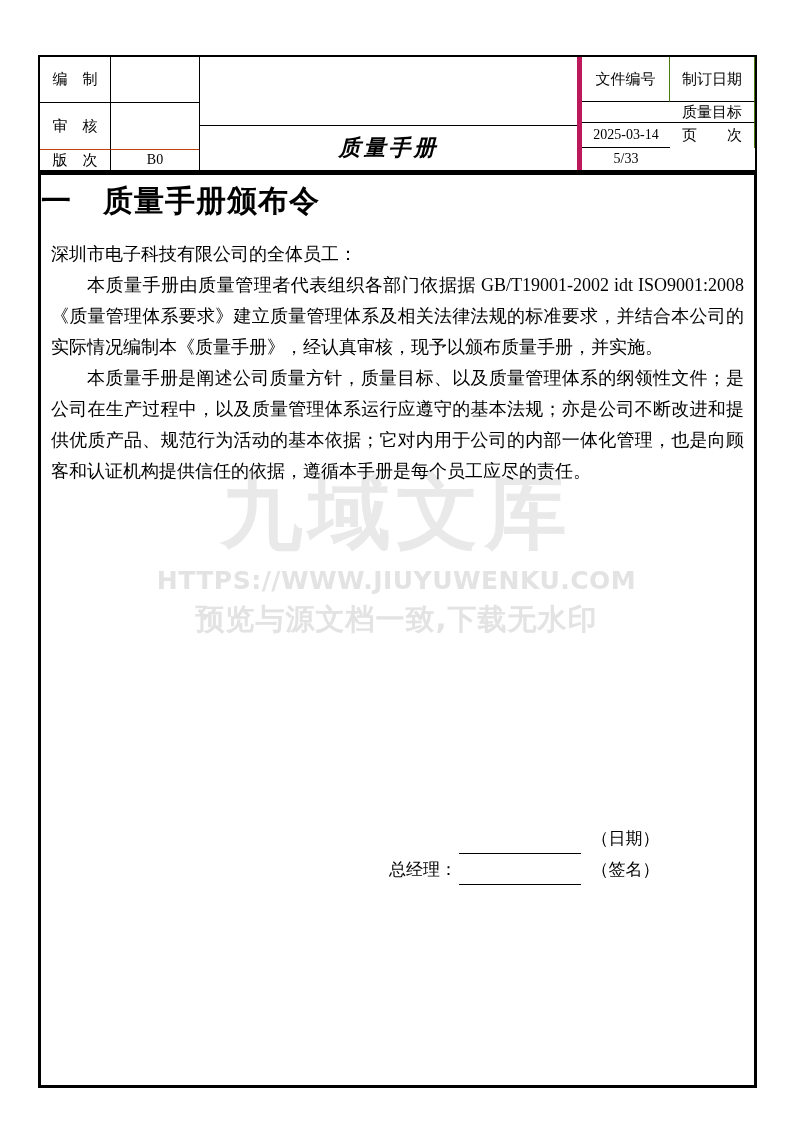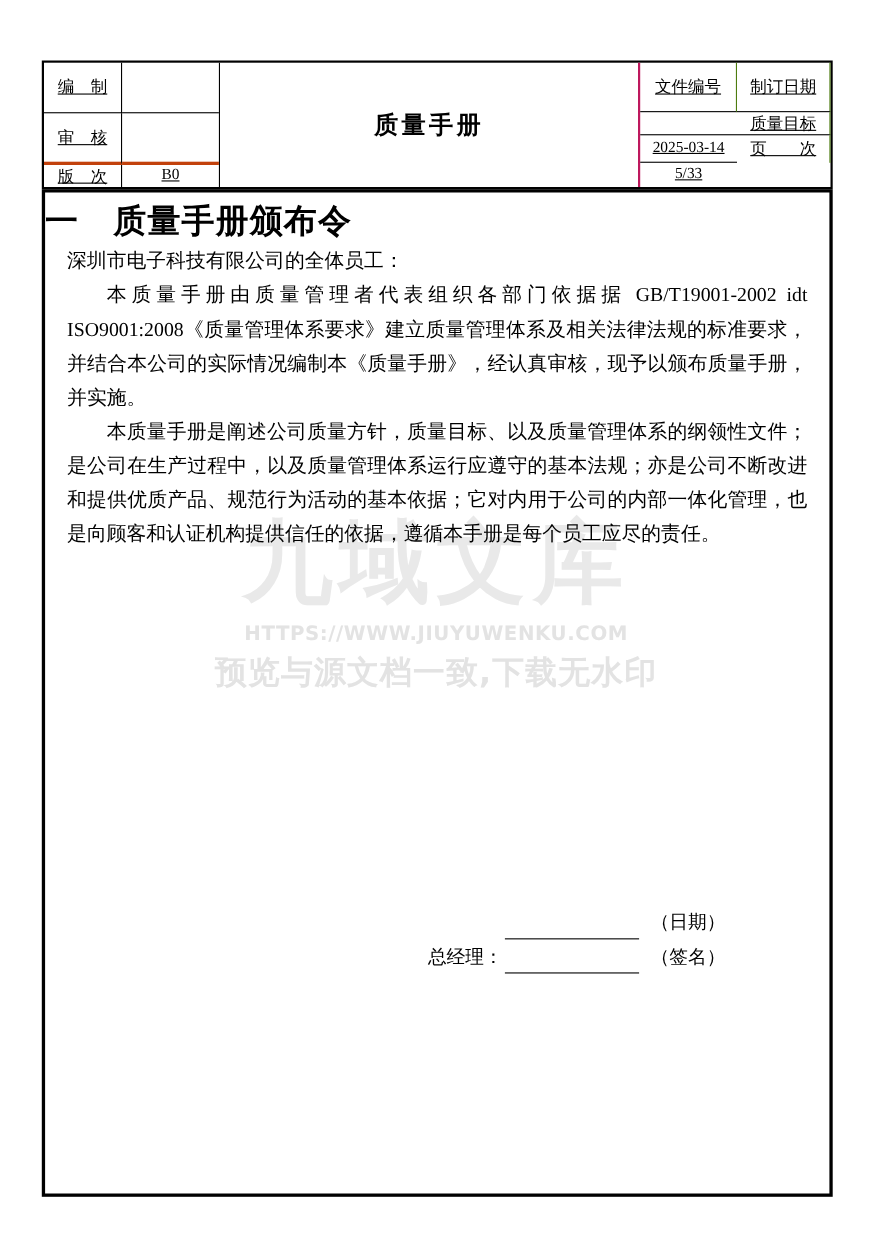--- a/index.html
+++ b/index.html
@@ -10,57 +10,57 @@
   }
 
   
   .header-table {
     position:absolute; left:38px; top:55px; width:719px; height:117px;
     border:2px solid #000; box-sizing:border-box; display:flex; background:transparent;
   }
   .sub { box-sizing:border-box; height:100%; }
   .sub-left  { width:160px; border-right:1px solid #000; display:grid;
                grid-template-columns:71px 1fr; grid-template-rows:46px 47px 1fr; }
-  .sub-center{ width:382px; border-right:2px solid #be185d; display:flex; flex-direction:row; }
+  .sub-center{ width:382px; border-right:5px solid #be185d; display:flex; flex-direction:column;font-style:italic; }
   .sub-right { flex:1; display:grid; grid-template-columns:88px 1fr;
                grid-template-rows:45px 21px 25px 1fr; }
   .hcell {
     box-sizing:border-box; display:flex; align-items:center; justify-content:center;
-    font-size:15px; overflow:hidden; white-space:nowrap;text-decoration:underline;
+    font-size:15px; overflow:hidden; white-space:nowrap;
   }
   .sub-left  .lab { border-right:1px solid #000; }
   .sub-left  .r0  { border-bottom:1px solid #000; }
-  .sub-left  .r1  { border-bottom:3px solid #c2410c; }
+  .sub-left  .r1  { border-bottom:1px solid #c2410c; }
   .sub-right .lab { border-right:1px solid #4d7c0f; }
   .sub-right .r0, .sub-right .r1, .sub-right .r2 { border-bottom:1px solid #000; }
   .center-top    { height:68px; border-bottom:1px solid #000; }
   .center-bottom { flex:1; display:flex; align-items:center; justify-content:center;
                    font-weight:bold; font-size:22px; letter-spacing:3px; }
   .val-num { font-size:14px; }
 
   
   .watermark {
     position:absolute; left:0; top:468px; width:793px; text-align:center;
     font-family:"DejaVu Sans","Liberation Sans",sans-serif; font-weight:bold;
     pointer-events:none;
   }
   .wm-brand   { font-size:82px; line-height:1.08; color:#e9e9e9; letter-spacing:6px; }
-  .wm-url     { font-size:18px; color:#e3e3e3; margin-top:9px; letter-spacing:0.5px; }
+  .wm-url     { font-size:25px; color:#e3e3e3; margin-top:9px; letter-spacing:0.5px; }
   .wm-tagline { font-size:29px; color:#e3e3e3; margin-top:5px; letter-spacing:1px; }
 
   
   .content-box {
     position:absolute; left:38px; top:172px; width:719px; height:916px;
     border:3px solid #000; box-sizing:border-box; background:transparent;
   }
   .section-title {
     margin:6px 0 0 0; text-align:left;
     font-size:30px; font-weight:bold; letter-spacing:1px;
   }
-  .body-text { padding:0 20px; font-size:18px; line-height:31px;
+  .body-text { margin-top:17px; padding:0 10px; font-size:18px; line-height:31px;
                text-align:justify; }
   .para { margin:0; }
   .para.indent { text-indent:2em; }
 
   
   .signature { position:absolute; left:348px; top:648px; font-size:17px; }
   .sig-row { height:31px; line-height:31px; white-space:nowrap; }
   .sig-label { display:inline-block; width:66px; }
   .sig-line  { display:inline-block; width:122px; height:23px;
                border-bottom:1px solid #000; vertical-align:bottom; }

